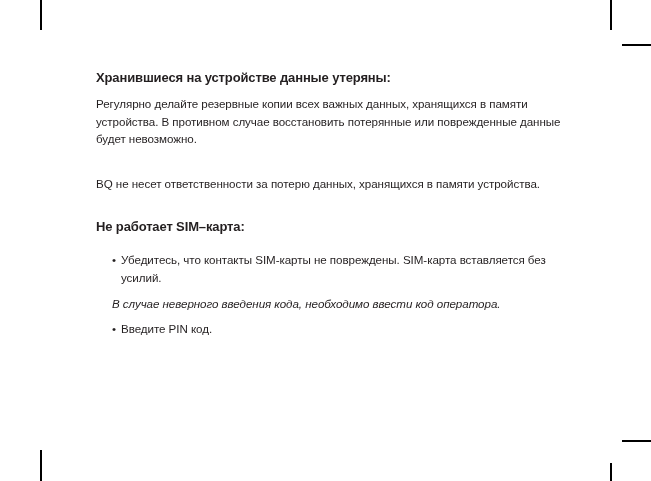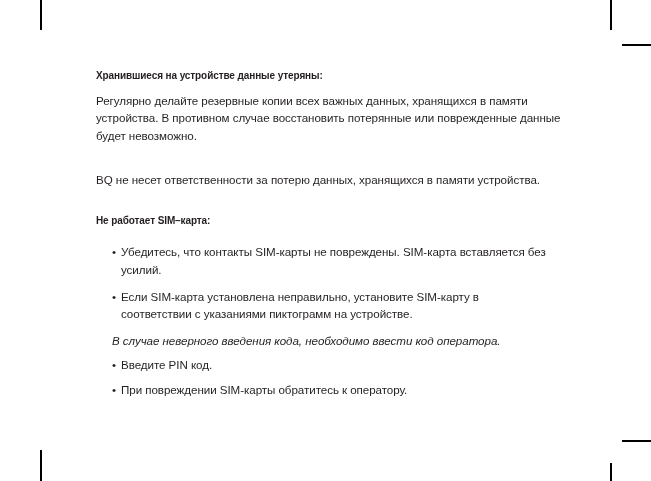--- a/index.html
+++ b/index.html
@@ -34,21 +34,21 @@
 
   
   .page {
     position: absolute;
     left: 96px;
     top: 70px;
     width: 470px;
   }
 
   h2.section-heading {
-    font-size: 10px;
+    font-size: 13px;
     font-weight: bold;
     line-height: 1.25;
     margin: 0 0 9px 0;
     letter-spacing: -0.01em;
   }
   h2.section-heading.second {
     margin-top: 26px;
     margin-bottom: 11px;
   }
 
@@ -109,19 +109,17 @@
   <h2 class="section-heading">Хранившиеся на устройстве данные утеряны:</h2>
 
   <p class="body-paragraph">Регулярно делайте резервные копии всех важных данных, хранящихся в памяти устройства. В противном случае восстановить потерянные или поврежденные данные будет невозможно.</p>
 
   <p class="body-paragraph justified">BQ не несет ответственности за потерю данных, хранящихся в памяти устройства.</p>
 
   <h2 class="section-heading second">Не работает SIM–карта:</h2>
 
   <ul class="bullet-list">
     <li class="bullet-item">Убедитесь, что контакты SIM-карты не повреждены. SIM-карта вставляется без усилий.</li>
-    <li class="bullet-item">Если SIM-карта установлена неправильно, установите SIM-карту в соответствии с указаниями пиктограмм на устройстве.</li>
     <li class="bullet-item no-bullet tight">В случае неверного введения кода, необходимо ввести код оператора.</li>
     <li class="bullet-item tight">Введите PIN код.</li>
-    <li class="bullet-item">При повреждении SIM-карты обратитесь к оператору.</li>
   </ul>
 
 </div>
 
 </body></html>

